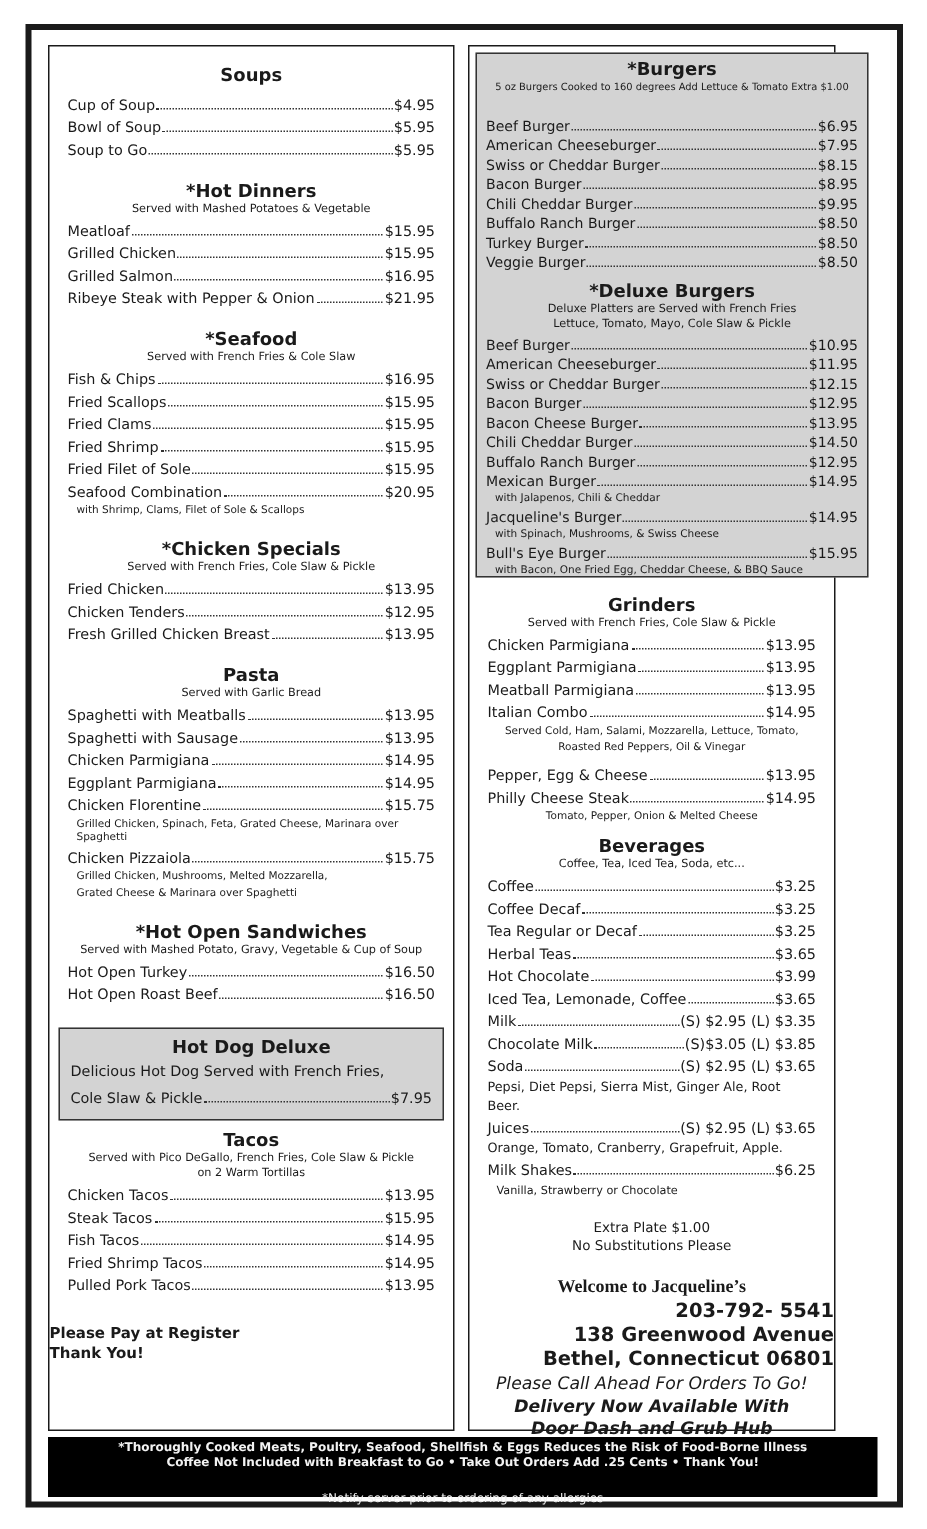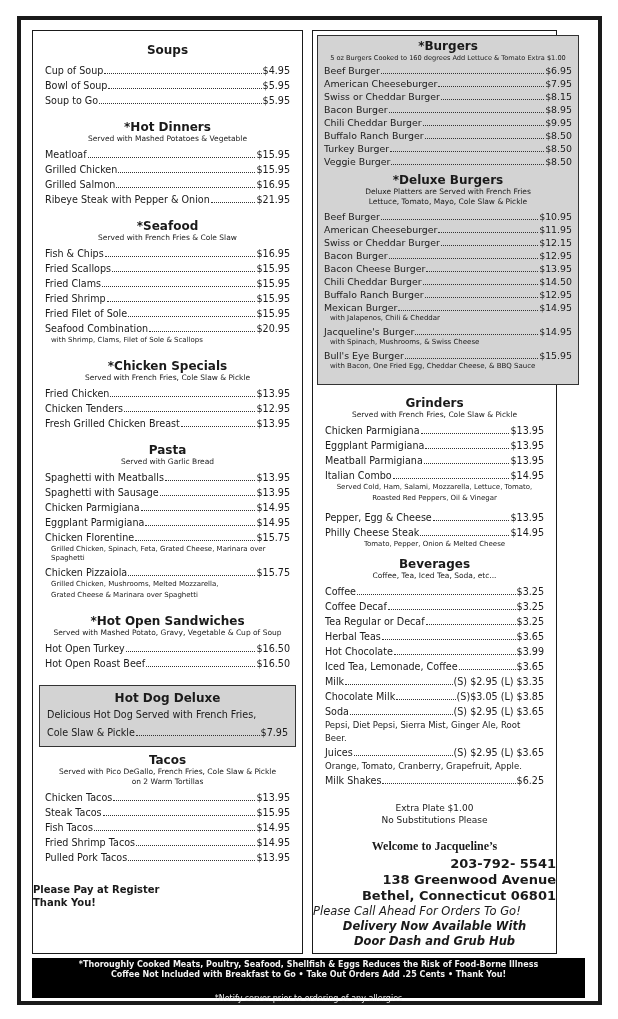--- a/index.html
+++ b/index.html
@@ -28,21 +28,21 @@
   .burger-box .item-desc { padding-left: 12px; }
   .hotdog-box { margin: 14px 6px 6px 6px; padding: 5px 0 4px 0; }
   .hotdog-box .line1 { font-size: 9.6px; line-height: 19px; padding: 0 7px; }
   .hotdog-box .item { padding: 0 7px; line-height: 18px; }
   .spacer-s { height: 6px; }
   .spacer-m { height: 12px; }
   .center-bold { text-align: left; font-weight: bold; font-size: 10px; line-height: 13px; }
   .center-small { text-align: center; font-size: 9px; line-height: 12px; }
   .welcome { text-align: center; font-weight: bold; font-size: 12px; line-height: 20px; margin-top: 10px; font-family: Liberation Serif, serif; }
   .contact { text-align: right; font-weight: bold; font-size: 13px; line-height: 16px; }
-  .italic-note { font-style: italic; font-size: 11.5px; line-height: 15px; }
+  .italic-note { text-align: center; font-style: italic; font-size: 11.5px; line-height: 15px; }
   .delivery { text-align: center; font-style: italic; font-weight: bold; font-size: 11.5px; line-height: 15px; }
   .bev-line { font-size: 9.2px; line-height: 14px; padding: 0 12px; }
   .bev-line.sub { font-size: 8.5px; line-height: 13px; }
   .bev-line.sub2 { font-size: 7.5px; padding-left: 18px; line-height: 11px; }
 </style>
 </head>
 <body>
 
 <div class="outer">
 
@@ -265,21 +265,21 @@
 
     <div style="height:18px"></div>
     <div class="center-bold">Please Pay at Register</div>
     <div class="center-bold">Thank You!</div>
   </div>
 
   <div class="col right">
     <div class="graybox burger-box">
       <section>
         <h2 class="sec-title">*Burgers</h2>
-        <p class="sec-sub" style="font-size:6.6px;margin-bottom:1px">5 oz Burgers Cooked to 160 degrees   Add Lettuce &amp; Tomato Extra $1.00</p>
+        <p class="sec-sub" style="font-size:6.6px;margin-bottom:15px">5 oz Burgers Cooked to 160 degrees   Add Lettuce &amp; Tomato Extra $1.00</p>
         <div class="list">
             <div class="item">
               <span class="name">Beef Burger</span>
               <span class="dots"></span>
               <span class="price">$6.95</span>
             </div>
             <div class="item">
               <span class="name">American Cheeseburger</span>
               <span class="dots"></span>
               <span class="price">$7.95</span>
@@ -476,20 +476,21 @@
             <span class="name">Juices</span>
             <span class="dots"></span>
             <span class="price">(S) $2.95   (L) $3.65</span>
           </div>
           <div class="bev-line sub">Orange, Tomato, Cranberry, Grapefruit, Apple.</div>
           <div class="item">
             <span class="name">Milk Shakes</span>
             <span class="dots"></span>
             <span class="price">$6.25</span>
           </div>
+          <div class="bev-line sub2">Vanilla, Strawberry or Chocolate</div>
         </div>
     </section>
 
     <div style="height:14px"></div>
     <div class="center-small">Extra Plate $1.00</div>
     <div class="center-small">No Substitutions Please</div>
     <div class="welcome">Welcome to Jacqueline’s</div>
     <div class="contact">203-792- 5541</div>
     <div class="contact">138 Greenwood Avenue</div>
     <div class="contact">Bethel, Connecticut 06801</div>

